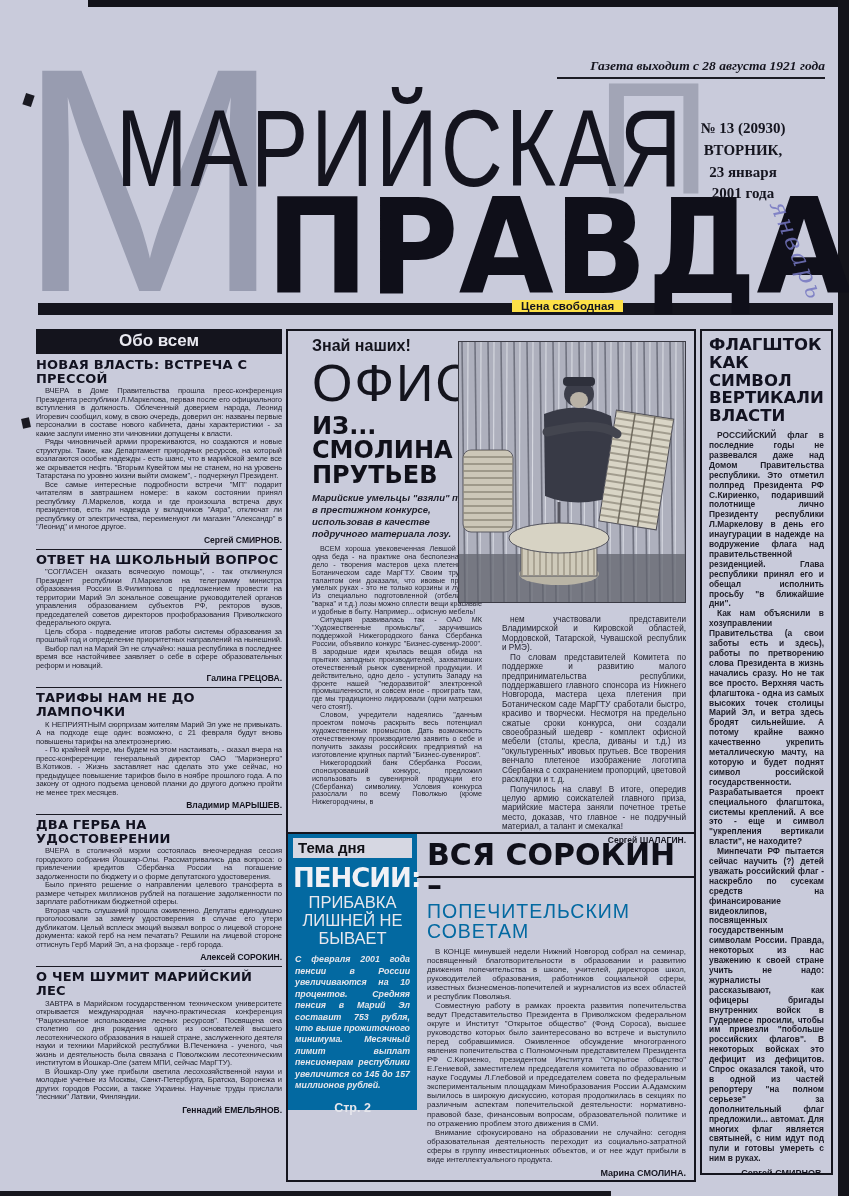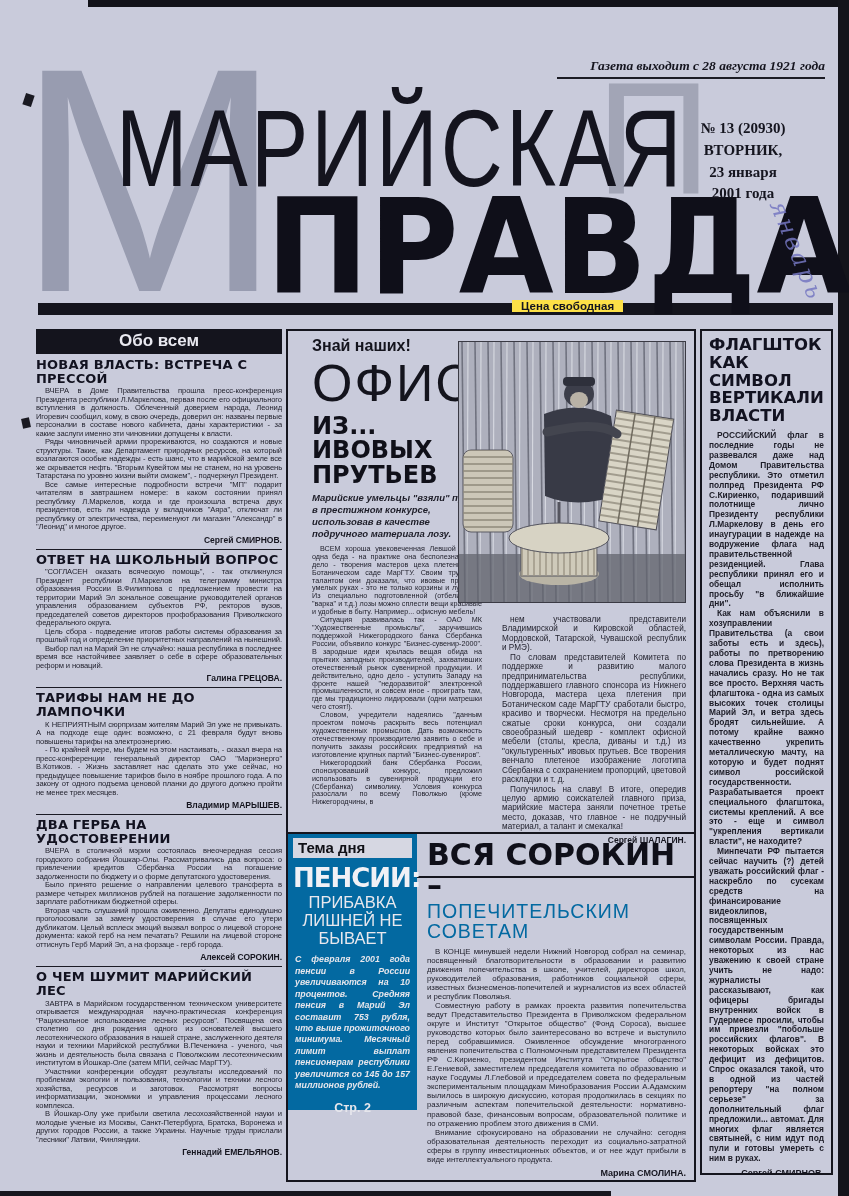--- a/index.html
+++ b/index.html
@@ -142,31 +142,30 @@
       <p>ВЧЕРА в столичной мэрии состоялась внеочередная сессия городского собрания Йошкар-Олы. Рассматривались два вопроса: о привлечении кредитов Сбербанка России на погашение задолженности по бюджету и о форме депутатского удостоверения.</p>
       <p>Было принято решение о направлении целевого трансферта в размере четырех миллионов рублей на погашение задолженности по зарплате работникам бюджетной сферы.</p>
       <p>Вторая часть слушаний прошла оживленно. Депутаты единодушно проголосовали за замену удостоверения в случае его утери дубликатом. Целый всплеск эмоций вызвал вопрос о лицевой стороне документа: какой герб на нем печатать? Решили на лицевой стороне оттиснуть Герб Марий Эл, а на форзаце - герб города.</p>
       <div class="byline">Алексей СОРОКИН.</div>
       <div class="rule"></div>
     </article>
 
     <article>
       <h2>О ЧЕМ ШУМИТ МАРИЙСКИЙ ЛЕС</h2>
       <p>ЗАВТРА в Марийском государственном техническом университете открывается международная научно-практическая конференция "Рациональное использование лесных ресурсов". Посвящена она столетию со дня рождения одного из основателей высшего лесотехнического образования в нашей стране, заслуженного деятеля науки и техники Марийской республики В.Печенкина - ученого, чья жизнь и деятельность была связана с Поволжским лесотехническим институтом в Йошкар-Оле (затем МПИ, сейчас МарГТУ).</p>
-      <p>Участники конференции обсудят результаты исследований по проблемам экологии и пользования, технологии и техники лесного хозяйства, ресурсов и заготовок. Рассмотрят вопросы информатизации, экономики и управления процессами лесного комплекса.</p>
       <p>В Йошкар-Олу уже прибыли светила лесохозяйственной науки и молодые ученые из Москвы, Санкт-Петербурга, Братска, Воронежа и других городов России, а также Украины. Научные труды прислали "лесники" Латвии, Финляндии.</p>
       <div class="byline">Геннадий ЕМЕЛЬЯНОВ.</div>
     </article>
   </div>
 
   <div class="feature">
     <div class="feat-left">
       <div class="kicker">Знай наших!</div>
       <div class="bigword">ОФИС</div>
-      <div class="feat-sub">ИЗ... ИВОВЫХ ПРУТЬЕВ</div>
+      <div class="feat-sub">ИЗ... СМОЛИНА ПРУТЬЕВ</div>
       <div class="lede">Марийские умельцы "взяли" приз в престижном конкурсе, использовав в качестве подручного материала лозу.</div>
       <p>ВСЕМ хороша увековеченная Левшой блоха, одна беда - на практике она бесполезна. Иное дело - творения мастеров цеха плетения при Ботаническом саде МарГТУ. Своим трудом и талантом они доказали, что ивовые прутья в умелых руках - это не только корзины и лукошки. Из специально подготовленной (отбеливание, "варка" и т.д.) лозы можно сплести вещи красивые и удобные в быту. Например... офисную мебель!</p>
       <p>Ситуация развивалась так - ОАО МК "Художественные промыслы", заручившись поддержкой Нижегородского банка Сбербанка России, объявило конкурс "Бизнес-сувенир-2000". В зародыше идеи крылась вещая обида на прытких западных производителей, захвативших отечественный рынок сувенирной продукции. И действительно, одно дело - уступить Западу на фронте нашей "недоразвитой" электронной промышленности, и совсем иное - проиграть там, где мы традиционно лидировали (одни матрешки чего стоят!).</p>
       <p>Словом, учредители надеялись "данным проектом помочь раскрыть весь потенциал художественных промыслов. Дать возможность отечественному производителю заявить о себе и получить заказы российских предприятий на изготовление крупных партий "Бизнес-сувениров".</p>
       <p>Нижегородский банк Сбербанка России, спонсировавший конкурс, предложил использовать в сувенирной продукции его (Сбербанка) символику. Условия конкурса разослали по всему Поволжью (кроме Нижегородчины, в</p>
     </div>
 
     <div class="photo">
       <svg width="226" height="260" viewBox="0 0 226 260" preserveAspectRatio="none">
         <defs>

